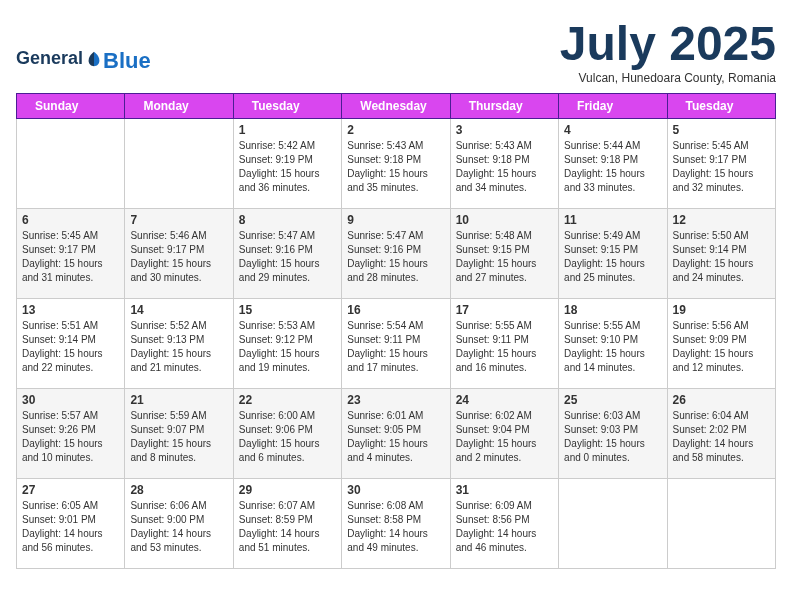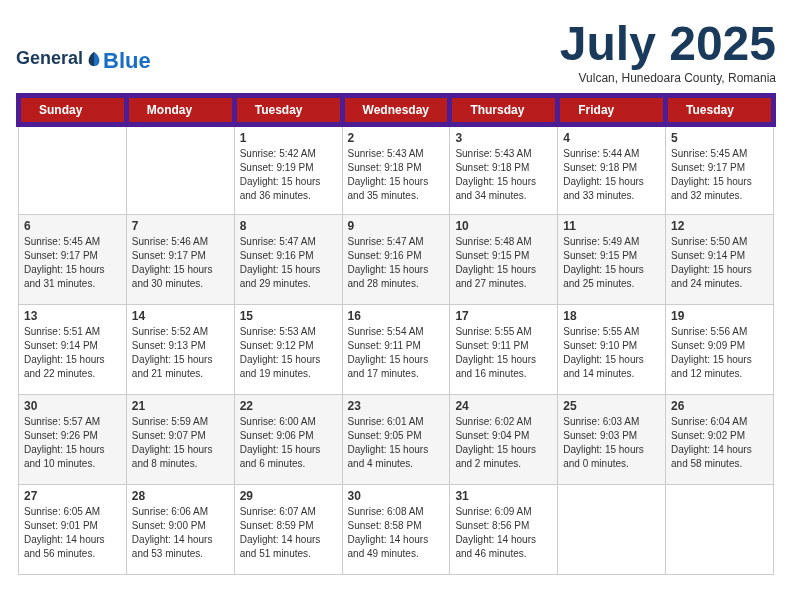--- a/index.html
+++ b/index.html
@@ -46,27 +46,27 @@
     .location {
       font-size: 12px;
       color: #333;
     }
     .calendar {
       width: 100%;
       border-collapse: collapse;
       border: 1px solid #bbb;
     }
     .calendar th {
-      background: #b91c1c;
+      background: #d946ef;
       color: #fff;
       font-size: 12px;
       font-weight: bold;
       text-align: left;
       padding: 5px 18px;
-      border: 5px solid #4c1d95;
+      border: 1px solid #4c1d95;
     }
     .calendar td {
       vertical-align: top;
       border: 1px solid #ccc;
       padding: 4px 5px;
       width: calc(100% / 7);
       min-height: 80px;
       height: 90px;
       font-size: 10.5px;
       color: #333;
@@ -305,21 +305,21 @@
         <td>
           <span class="day-number">25</span>
           <div class="day-info">Sunrise: 6:03 AM
 Sunset: 9:03 PM
 Daylight: 15 hours
 and 0 minutes.</div>
         </td>
         <td>
           <span class="day-number">26</span>
           <div class="day-info">Sunrise: 6:04 AM
-Sunset: 9:02 PM
+Sunset: 2:02 PM
 Daylight: 14 hours
 and 58 minutes.</div>
         </td>
       </tr>
       <tr>
         <td>
           <span class="day-number">27</span>
           <div class="day-info">Sunrise: 6:05 AM
 Sunset: 9:01 PM
 Daylight: 14 hours

